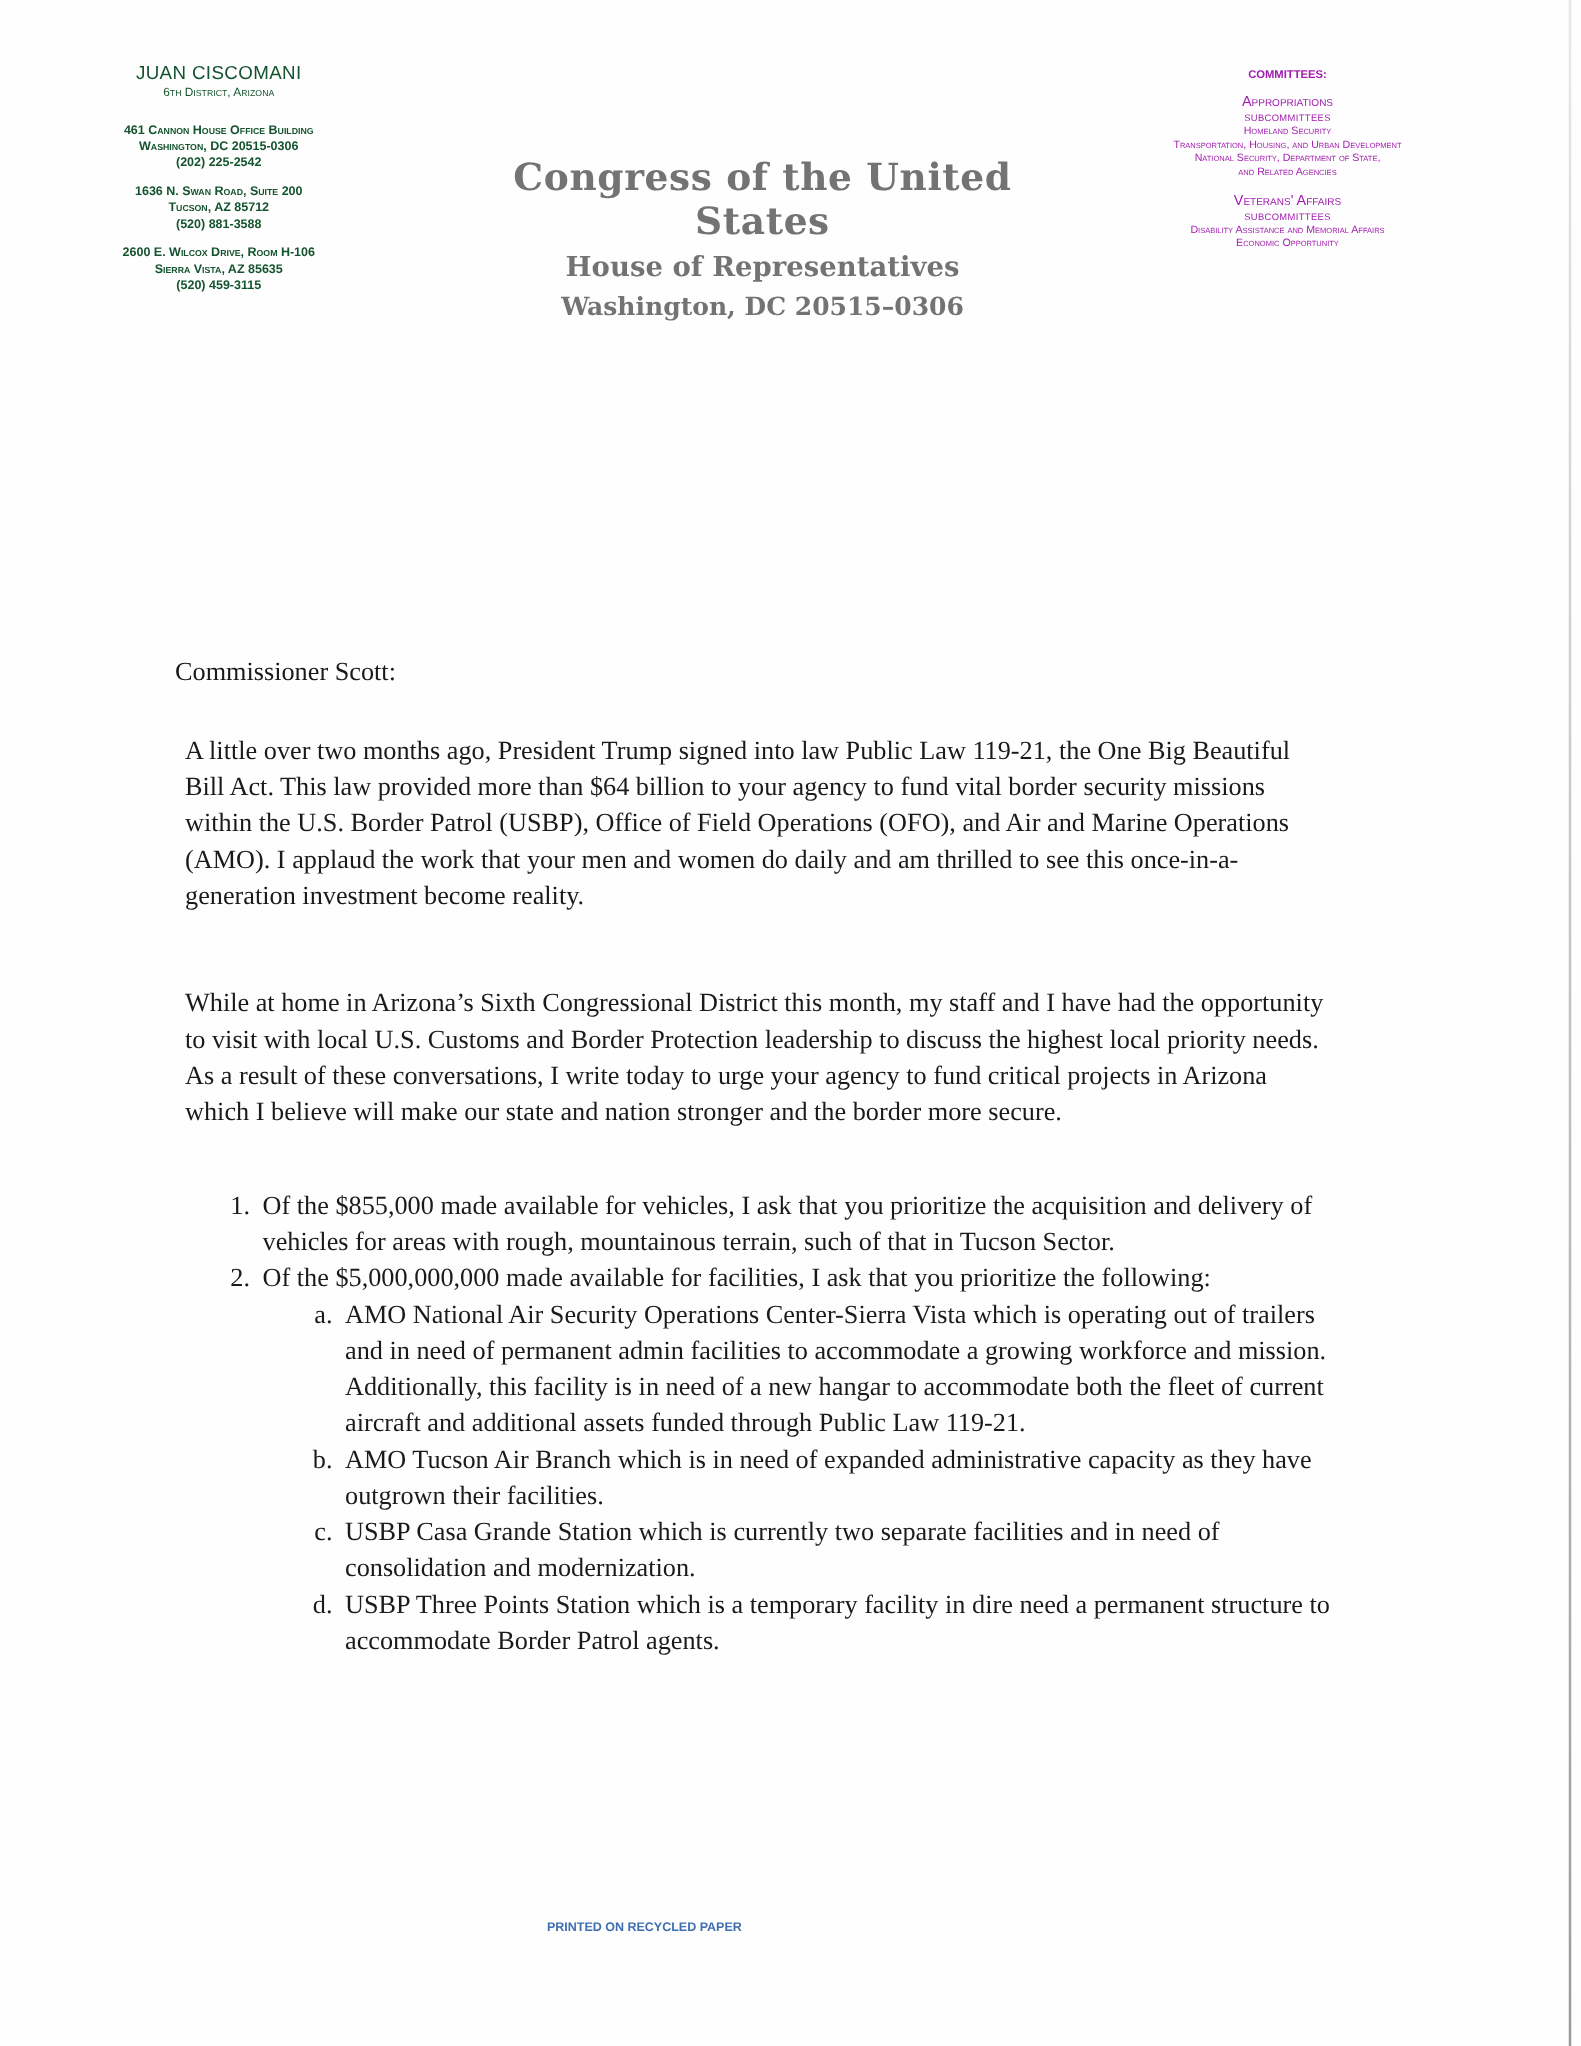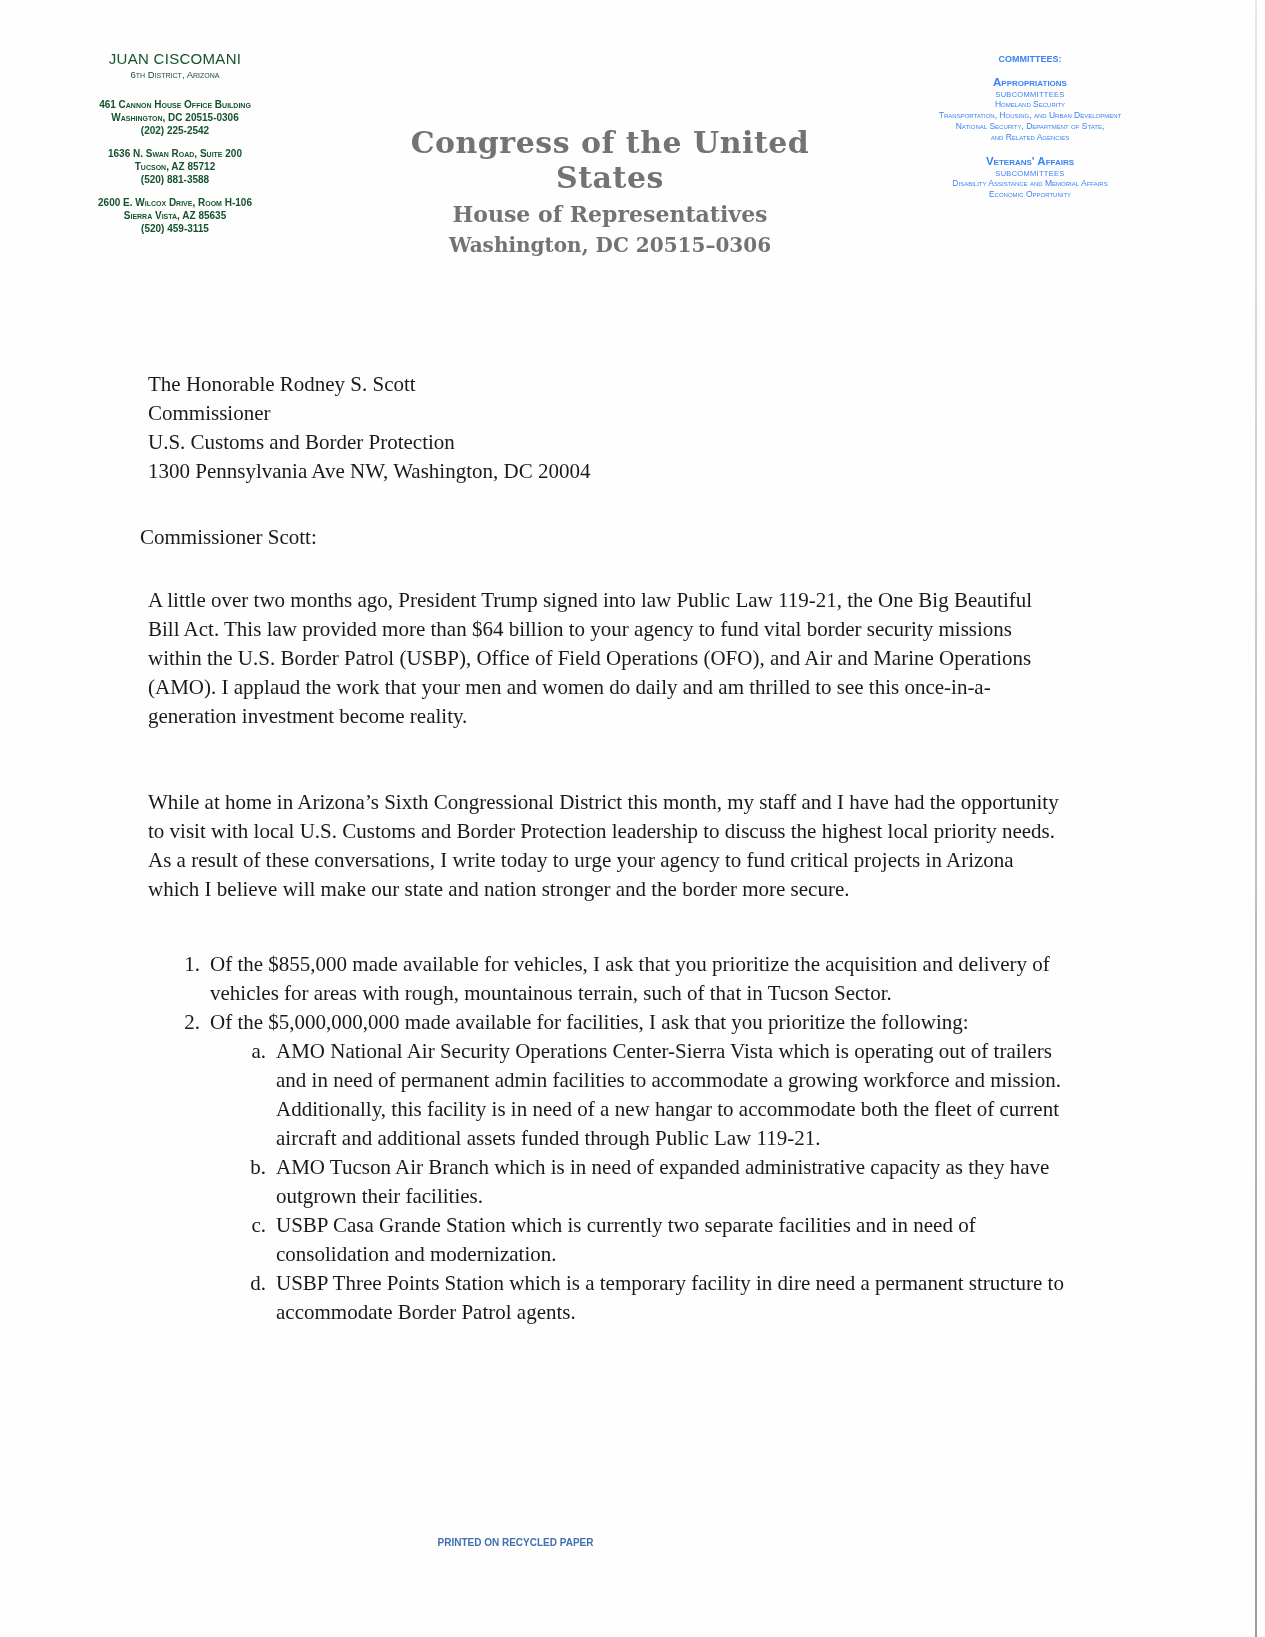--- a/index.html
+++ b/index.html
@@ -10,23 +10,23 @@
   .lh-left .name { font-size: 15px; letter-spacing: 0.3px; }
   .lh-left .district { font-size: 9.5px; font-weight: normal; margin-top: 2px; font-variant: small-caps; }
   .lh-left .addr { font-size: 10px; font-weight: bold; line-height: 13px; margin-top: 18px; font-variant: small-caps; }
   .lh-left .addr + .addr { margin-top: 10px; }
   .lh-center { position: absolute; left: 360px; top: 125px; width: 500px; text-align: center;
     font-family: "DejaVu Serif", serif; color: #737373; }
   .lh-center .l1 { font-size: 30px; font-weight: bold; letter-spacing: 0.5px; }
   .lh-center .l2 { font-size: 22px; font-weight: bold; margin-top: 6px; }
   .lh-center .l3 { font-size: 20px; font-weight: bold; margin-top: 6px; }
   .lh-right { position: absolute; left: 890px; top: 50px; width: 280px; text-align: center;
-    font-family: "Liberation Sans", sans-serif; color: #3b82f6; }
+    font-family: "Liberation Sans", sans-serif; color: #a21caf; }
   .lh-right .hdr { font-size: 9px; font-weight: bold; margin-top: 4px; }
-  .lh-right .cmte { font-size: 11.5px; font-weight: bold; margin-top: 12px; font-variant: small-caps; }
+  .lh-right .cmte { font-size: 11.5px; font-weight: normal; margin-top: 12px; font-variant: small-caps; }
   .lh-right .sub { font-size: 7.5px; margin-top: 2px; letter-spacing: 0.3px; }
   .lh-right .item { font-size: 8.5px; line-height: 11px; font-variant: small-caps; }
   .doc { font-family: "Liberation Serif", serif; color: #1a1a1a; font-size: 21px; line-height: 29px; }
   .date { position: absolute; left: 0; width: 1265px; top: 283px; text-align: center; }
   .addressee { position: absolute; left: 148px; top: 370px; }
   .salutation { position: absolute; left: 140px; top: 523px; }
   .para { position: absolute; left: 148px; width: 920px; }
   .p1 { top: 586px; }
   .p2 { top: 788px; }
   .list { position: absolute; left: 148px; top: 950px; width: 930px; }
@@ -79,26 +79,20 @@
     <div class="item">Transportation, Housing, and Urban Development</div>
     <div class="item">National Security, Department of State,</div>
     <div class="item">and Related Agencies</div>
     <div class="cmte">Veterans' Affairs</div>
     <div class="sub">SUBCOMMITTEES</div>
     <div class="item">Disability Assistance and Memorial Affairs</div>
     <div class="item">Economic Opportunity</div>
   </div>
 
 
-  <div class="doc addressee">
-    <div>The Honorable Rodney S. Scott</div>
-    <div>Commissioner</div>
-    <div>U.S. Customs and Border Protection</div>
-    <div>1300 Pennsylvania Ave NW, Washington, DC 20004</div>
-  </div>
 
   <div class="doc salutation">Commissioner Scott:</div>
 
   <div class="doc para p1">A little over two months ago, President Trump signed into law Public Law 119-21, the One Big Beautiful Bill Act. This law provided more than $64 billion to your agency to fund vital border security missions within the U.S. Border Patrol (USBP), Office of Field Operations (OFO), and Air and Marine Operations (AMO). I applaud the work that your men and women do daily and am thrilled to see this once-in-a-generation investment become reality.</div>
   <div class="doc para p2">While at home in Arizona’s Sixth Congressional District this month, my staff and I have had the opportunity to visit with local U.S. Customs and Border Protection leadership to discuss the highest local priority needs. As a result of these conversations, I write today to urge your agency to fund critical projects in Arizona which I believe will make our state and nation stronger and the border more secure.</div>
 
   <div class="doc list">
     <div class="li">
       <span class="num">1.</span>
       <span class="txt">Of the $855,000 made available for vehicles, I ask that you prioritize the acquisition and delivery of vehicles for areas with rough, mountainous terrain, such of that in Tucson Sector.</span>

